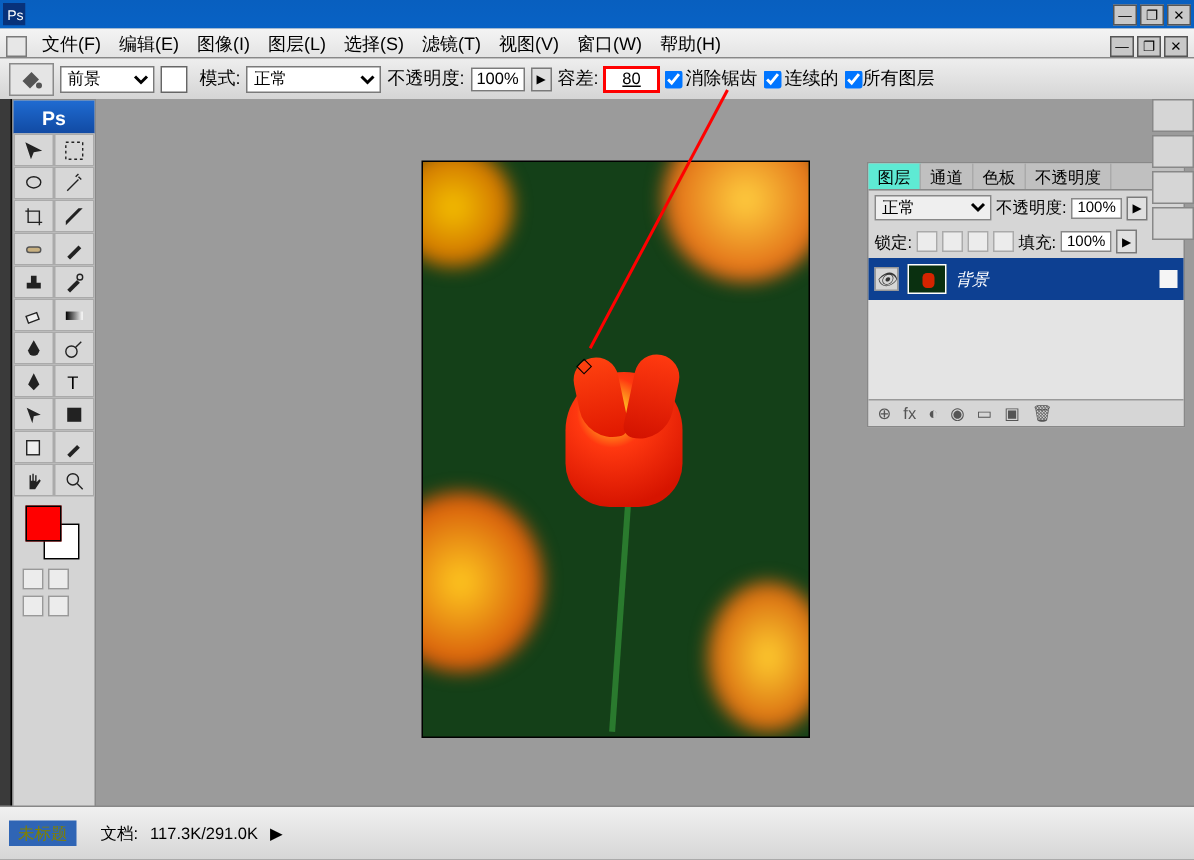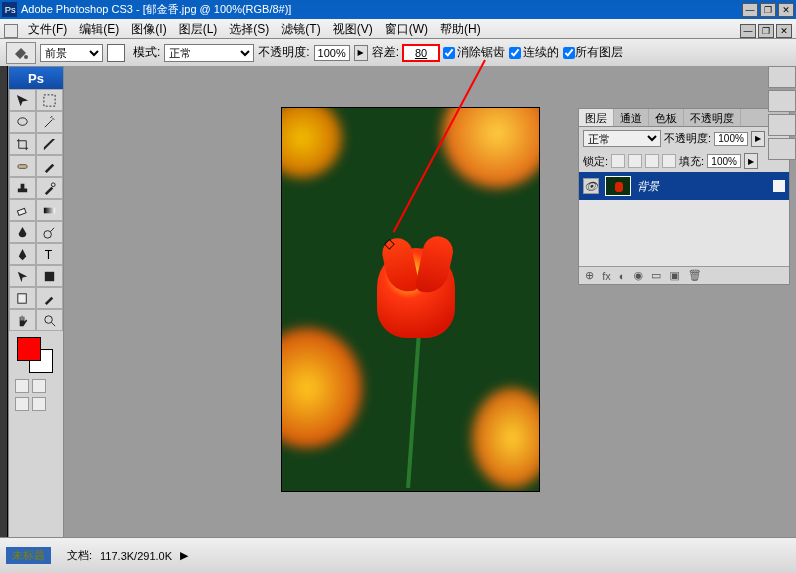--- a/index.html
+++ b/index.html
@@ -33,21 +33,21 @@
 .mini-row { display:flex; padding:2px 6px; gap:3px; }
 .mini { width:14px; height:14px; border:1px solid #999; background:#ececec; }
 .canvas-area { flex:1; position:relative; background:#9b9b9b; }
 .canvas { position:absolute; left:218px; top:42px; width:257px; height:383px; background:#144018; box-shadow:0 0 0 1px #000; overflow:hidden; }
 .dock { position:absolute; right:6px; top:42px; width:212px; }
 .rail { position:absolute; right:0; top:0; width:28px; display:flex; flex-direction:column; gap:2px; }
 .rail .rbtn { width:28px; height:22px; background:#d6d6d6; border:1px solid #888; }
 .panel { position:relative; width:212px; background:#d6d6d6; border:1px solid #888; }
 .panel-tabs { height:18px; display:flex; background:#c0c0c0; border-bottom:1px solid #888; font-size:11px; }
 .panel-tabs .tab { padding:2px 6px; border-right:1px solid #aaa; }
-.panel-tabs .tab.active { background:#e5e5e5; }
+.panel-tabs .tab.active { background:#5eead4; }
 .panel-row { display:flex; align-items:center; padding:3px 4px; gap:3px; font-size:11px; }
 .panel-row select { height:17px; font-size:11px; border:1px solid #888; }
 .panel-row .lab { white-space:nowrap; }
 .panel-row .nin { width:34px; height:14px; border:1px solid #888; font-size:10px; text-align:center; background:#fff; }
 .lockicon { width:14px; height:14px; border:1px solid #aaa; background:#ececec; }
 .layer-entry { height:28px; background:#0d4092; color:#fff; display:flex; align-items:center; padding:0 4px; gap:6px; font-style:italic; font-size:11px; }
 .eye { width:16px; height:16px; border:1px solid #999; background:#d6d6d6; display:flex; align-items:center; justify-content:center; color:#333; }
 .thumb { width:26px; height:20px; border:1px solid #fff; background:#0a3010; position:relative; overflow:hidden; }
 .lockmark { margin-left:auto; width:12px; height:12px; background:#f5f5f5; }
 .layer-blank { height:66px; background:#e4e4e4; }
@@ -60,21 +60,20 @@
 .tulip { position:absolute; }
 </style>
 </head>
 <body>
 
 <div class="titlebar">
   <svg class="app-icon" viewBox="0 0 16 16">
       <rect width="16" height="16" fill="#08327a"></rect>
       <text x="3" y="12" font-size="10" fill="#fff">Ps</text>
     </svg>
-  <span><span>Adobe Photoshop CS3</span> - <span>[郁金香.jpg @ 100%(RGB/8#)]</span></span>
   <div class="titlebar-spacer"></div>
   <div class="win-btn">—</div>
   <div class="win-btn">❐</div>
   <div class="win-btn">✕</div>
 </div>
 
 <div class="menubar">
   <div class="menuicon"></div>
   <div class="mi">文件(F)</div>
   <div class="mi">编辑(E)</div>

